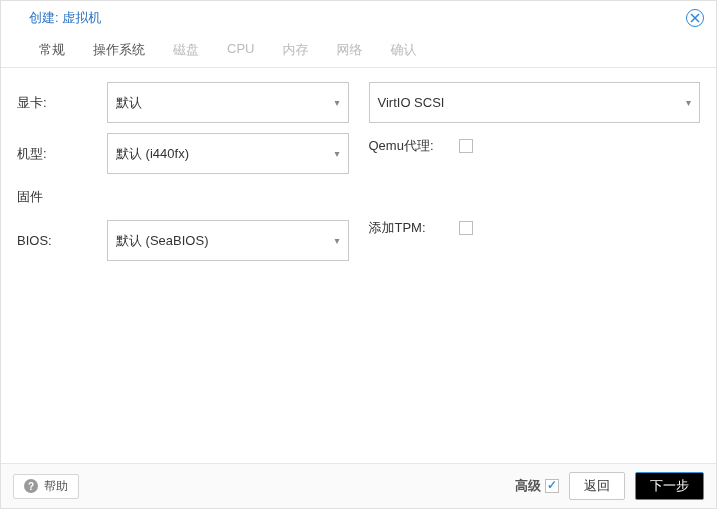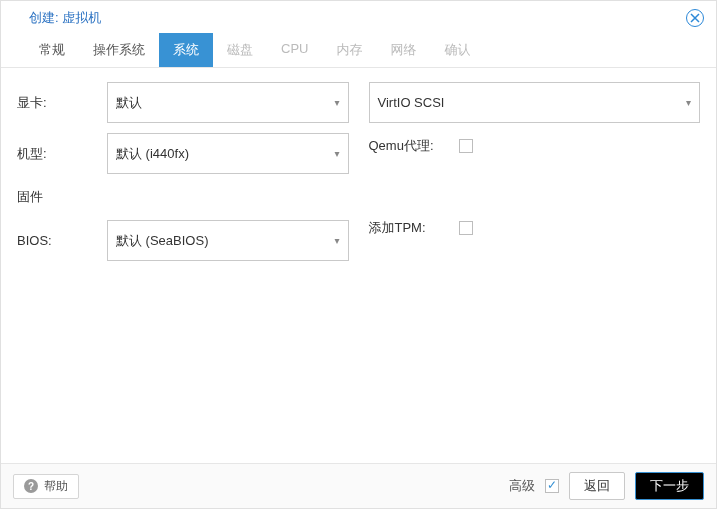--- a/index.html
+++ b/index.html
@@ -135,23 +135,24 @@
     font-weight: bold;
   }
   .footer-right {
     display: flex;
     align-items: center;
     gap: 10px;
   }
   .adv {
     display: flex;
     align-items: center;
-    gap: 10px;
+    gap: 4px;
     color: #555;
     font-size: 13px;
+    font-weight: bold;
   }
   .btn {
     border: 1px solid #c9c9c9;
     background: #fff;
     padding: 4px 14px;
     cursor: pointer;
     font-size: 13px;
     color: #333;
     border-radius: 2px;
   }
@@ -169,21 +170,20 @@
   <div class="close">
     <svg width="10" height="10" viewBox="0 0 10 10">
         <path d="M1 1 L9 9 M9 1 L1 9" stroke="#2b88d8" stroke-width="1.5" fill="none"></path>
       </svg>
   </div>
 </div>
 
 <div class="tabs">
   <div class="tab">常规</div>
   <div class="tab">操作系统</div>
-  <div class="tab active">系统</div>
   <div class="tab disabled">磁盘</div>
   <div class="tab disabled">CPU</div>
   <div class="tab disabled">内存</div>
   <div class="tab disabled">网络</div>
   <div class="tab disabled">确认</div>
 </div>
 
 <div class="content">
   <div class="col">
     <div class="row">

